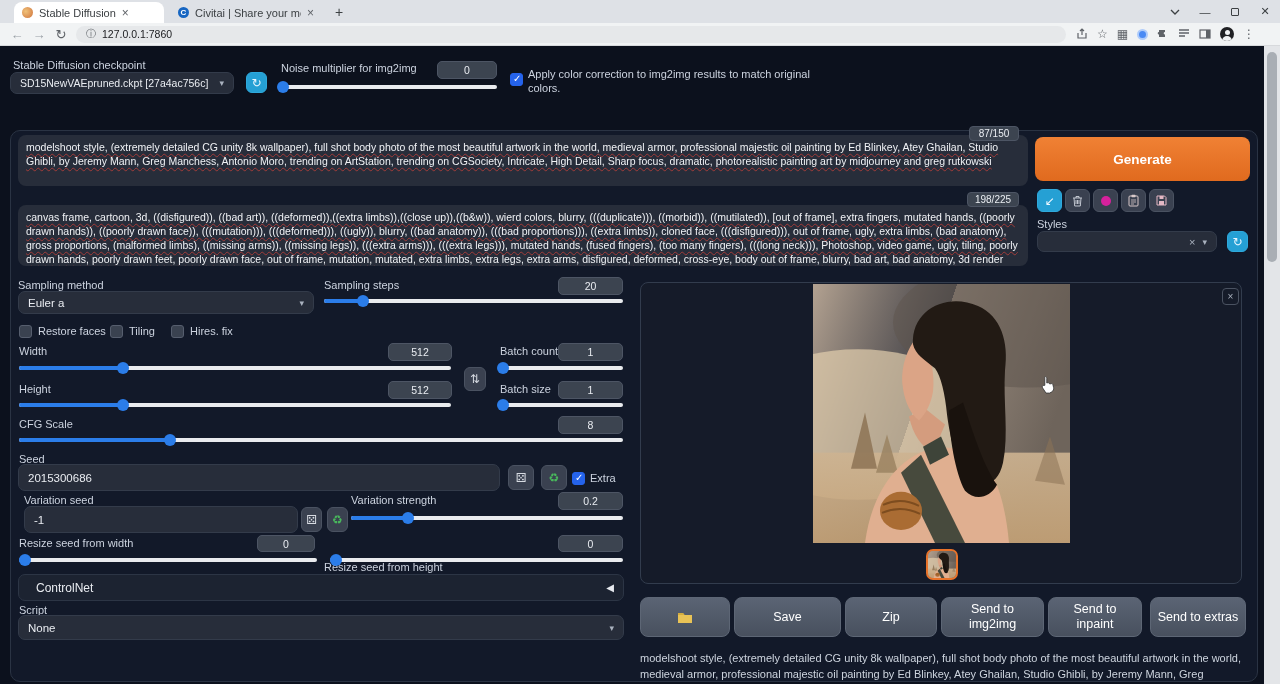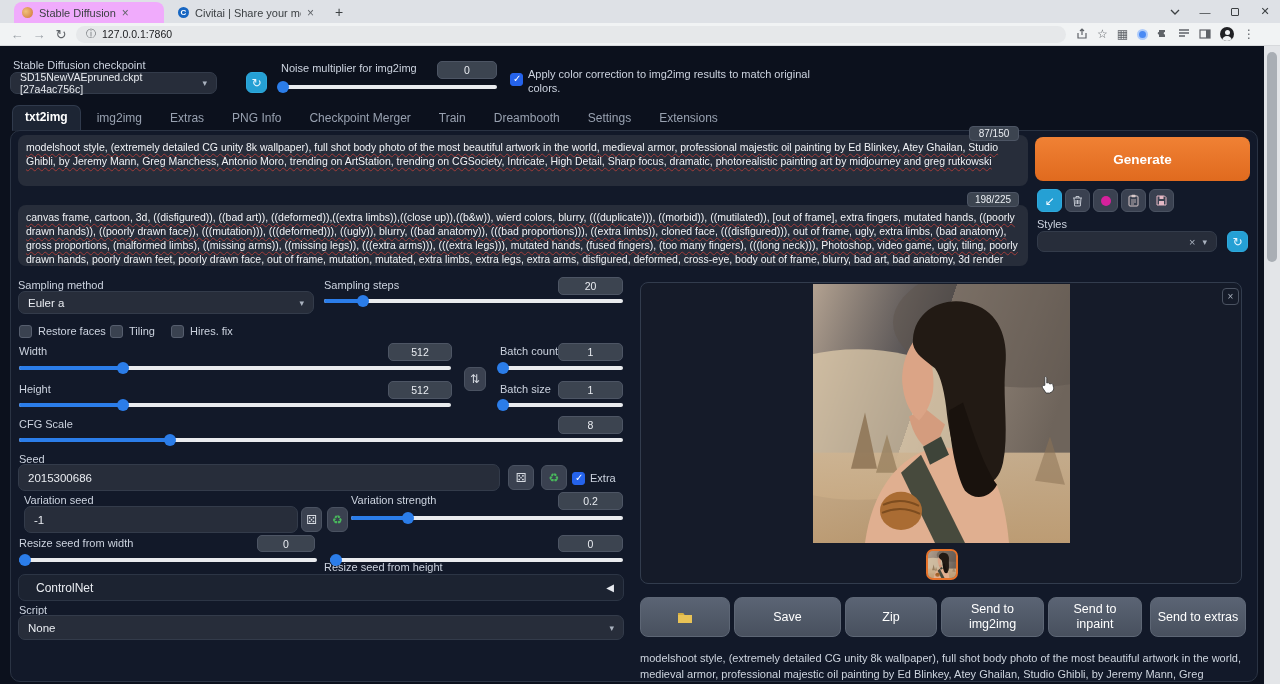--- a/index.html
+++ b/index.html
@@ -4,21 +4,21 @@
 <style>
   * { margin:0; padding:0; box-sizing:border-box; }
   html,body { width:1280px; height:684px; overflow:hidden; background:#0c111d;
     font-family:"Liberation Sans","DejaVu Sans",sans-serif; }
 
   
   .chrome { position:absolute; left:0; top:0; width:1280px; height:46px; }
   .tabstrip { position:absolute; left:0; top:0; width:1280px; height:23px; background:#dee1e6; }
   .btab { position:absolute; top:2px; height:21px; display:flex; align-items:center; gap:6px;
     padding:0 8px; font-size:11px; color:#3c4043; border-radius:8px 8px 0 0; }
-  .btab.active { background:#f0abfc; }
+  .btab.active { background:#ffffff; }
   .btab .title { white-space:nowrap; overflow:hidden; max-width:110px; }
   .favicon { width:11px; height:11px; border-radius:3px; flex:0 0 auto; }
   .fav-sd { background:radial-gradient(circle at 35% 40%, #f0c27a, #d98a4e 70%, #b96a35); border-radius:50%; }
   .fav-civ { background:#1766c2; border-radius:50%; color:#fff; font-size:8px; font-weight:bold;
     display:flex; align-items:center; justify-content:center; }
   .tab-close { color:#5f6368; font-size:12px; line-height:1; }
   .newtab { position:absolute; left:330px; top:3px; width:18px; height:18px; color:#3c4043;
     font-size:14px; display:flex; align-items:center; justify-content:center; }
   .winctl { position:absolute; top:0; height:23px; display:flex; align-items:center; justify-content:center;
     width:30px; color:#3c4043; font-size:11px; }
@@ -173,48 +173,37 @@
         </svg>
       <span class="avatar"></span>
       <span>⋮</span>
     </div>
   </div>
 </div>
 
 <div class="app">
 
   <div class="lbl" style="left:13px; top:13px;">Stable Diffusion checkpoint</div>
-  <div class="dd" style="left:10px; top:26px; width:207px; height:22px;">
+  <div class="dd" style="left:10px; top:26px; width:224px; height:22px;">
     <span style="font-size:10.5px;">SD15NewVAEpruned.ckpt [27a4ac756c]</span>
     <span class="caret">▾</span>
   </div>
   <div class="btn-sm btn-teal" style="left:246px; top:26px; width:21px; height:21px;">↻</div>
 
   <div class="lbl" style="left:281px; top:16px;">Noise multiplier for img2img</div>
   <div class="num" style="left:437px; top:15px; width:60px; height:18px;">0</div>
   <div class="slider" style="left:281px; top:35px; width:216px;">
     <div class="track"></div>
       <div class="fill" style="width:1%"></div>
       <div class="knob" style="left:1%"></div>
   </div>
 
   <span class="chk on" style="left:510px; top:27px;"></span>
   <div class="lbl" style="left:528px; top:21px; width:300px; white-space:normal; line-height:14px;">Apply color correction to img2img results to match original colors.</div>
 
-  <div class="nav-tabs">
-    <span class="ntab active">txt2img</span>
-    <span class="ntab">img2img</span>
-    <span class="ntab">Extras</span>
-    <span class="ntab">PNG Info</span>
-    <span class="ntab">Checkpoint Merger</span>
-    <span class="ntab">Train</span>
-    <span class="ntab">Dreambooth</span>
-    <span class="ntab">Settings</span>
-    <span class="ntab">Extensions</span>
-  </div>
 
   <div class="main-panel"></div>
 
   <div class="counter" style="left:969px; top:80px; width:50px; height:15px;">87/150</div>
   <div class="tbox" style="left:18px; top:89px; width:1010px; height:51px;">
     <span class="sq">modelshoot style, (extremely detailed CG unity 8k wallpaper), full shot body photo of the most beautiful artwork in the world, medieval armor, professional majestic oil painting by Ed Blinkey, Atey Ghailan, Studio Ghibli, by Jeremy Mann, Greg Manchess, Antonio Moro, trending on ArtStation, trending on CGSociety, Intricate, High Detail, Sharp focus, dramatic, photorealistic painting art by midjourney and greg rutkowski</span>
   </div>
   <div class="counter" style="left:967px; top:146px; width:52px; height:15px;">198/225</div>
   <div class="tbox" style="left:18px; top:159px; width:1010px; height:61px;">
     <span class="sq">canvas frame, cartoon, 3d, ((disfigured)), ((bad art)), ((deformed)),((extra limbs)),((close up)),((b&amp;w)), wierd colors, blurry, (((duplicate))), ((morbid)), ((mutilated)), [out of frame], extra fingers, mutated hands, ((poorly drawn hands)), ((poorly drawn face)), (((mutation))), (((deformed))), ((ugly)), blurry, ((bad anatomy)), (((bad proportions))), ((extra limbs)), cloned face, (((disfigured))), out of frame, ugly, extra limbs, (bad anatomy), gross proportions, (malformed limbs), ((missing arms)), ((missing legs)), (((extra arms))), (((extra legs))), mutated hands, (fused fingers), (too many fingers), (((long neck))), Photoshop, video game, ugly, tiling, poorly drawn hands, poorly drawn feet, poorly drawn face, out of frame, mutation, mutated, extra limbs, extra legs, extra arms, disfigured, deformed, cross-eye, body out of frame, blurry, bad art, bad anatomy, 3d render</span>

